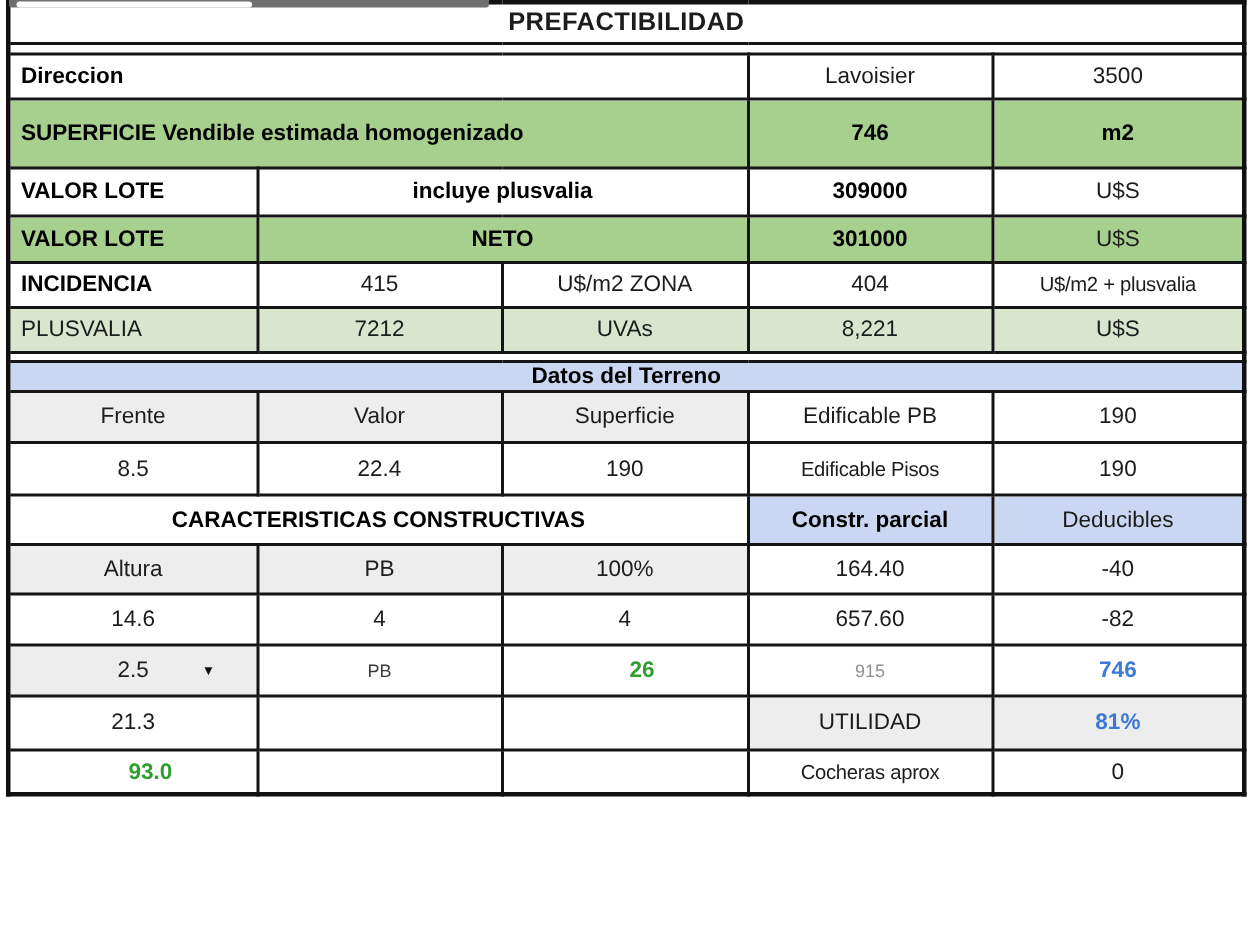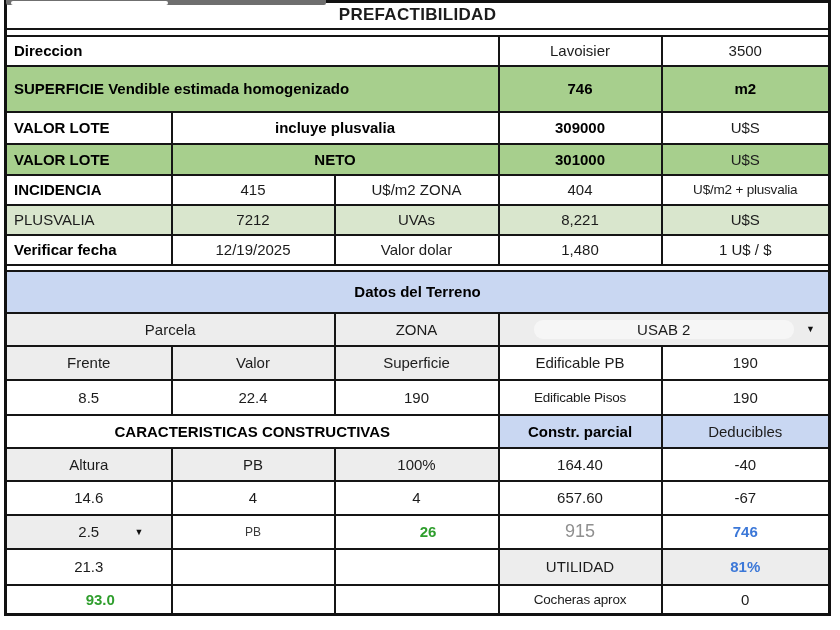--- a/index.html
+++ b/index.html
@@ -20,21 +20,21 @@
   td.b      { font-weight:bold; color:#000000; }
   td.left   { text-align:left; padding-left:7px; }
   td.green  { background:#a7cf8d; }
   td.lgreen { background:#d9e6cd; }
   td.blue   { background:#c9d7f2; }
   td.gray   { background:#ededed; }
   td.tgreen { color:#2f9e2d;padding-left:26px; }
   td.tblue  { color:#3c78d8; }
   td.tgray  { color:#8f8f8f; font-weight:normal; }
   td.small  { font-size:12px; color:#3a3a3a; }
-  td.small2 { font-size:18px; }
+  td.small2 { font-size:12px; }
   td.fit    { font-size:13.5px; letter-spacing:-0.2px; }
   td.title  { font-size:17px; font-weight:bold; letter-spacing:0.3px; }
   td.spacercell { background:#ffffff; }
   .dd { position:relative; display:flex; align-items:center; justify-content:center; width:100%; height:100%; }
   .dd .pilltext { flex:0 1 auto; padding:1px 14px; border-radius:9px; }
   .dd .pillbg { background:#f6f6f6; min-width:72%; }
   .dd .arrow { position:absolute; font-size:9px; color:#111; top:50%; transform:translateY(-50%); }
   .arrow-near  { right:24px; }
   .arrow-edge  { right:10px; }
   .artifact-strip {
@@ -96,42 +96,25 @@
           <td>404</td>
           <td class="fit">U$/m2 + plusvalia</td>
         </tr>
         <tr style="height: 30px;">
           <td class="left lgreen">PLUSVALIA</td>
           <td class="lgreen">7212</td>
           <td class="lgreen">UVAs</td>
           <td class="lgreen">8,221</td>
           <td class="lgreen">U$S</td>
         </tr>
-        <tr style="height: 30px;">
-          <td class="b left">Verificar fecha</td>
-          <td>12/19/2025</td>
-          <td>Valor dolar</td>
-          <td>1,480</td>
-          <td>1 U$ / $</td>
-        </tr>
         <tr style="height: 6px;">
           <td colspan="5" class="spacercell"></td>
         </tr>
-        <tr style="height: 42px;">
+        <tr style="height: 20px;">
           <td colspan="5" class="b blue">Datos del Terreno</td>
-        </tr>
-        <tr style="height: 33px;">
-          <td colspan="2" class="gray">Parcela</td>
-          <td class="gray">ZONA</td>
-          <td colspan="2" class="gray">
-            <div class="dd">
-              <span class="pilltext pillbg">USAB 2</span>
-              <span class="arrow arrow-edge">▼</span>
-            </div>
-          </td>
         </tr>
         <tr style="height: 34px;">
           <td class="gray">Frente</td>
           <td class="gray">Valor</td>
           <td class="gray">Superficie</td>
           <td>Edificable PB</td>
           <td>190</td>
         </tr>
         <tr style="height: 35px;">
           <td>8.5</td>
@@ -150,21 +133,21 @@
           <td class="gray">PB</td>
           <td class="gray">100%</td>
           <td>164.40</td>
           <td>-40</td>
         </tr>
         <tr style="height: 34px;">
           <td>14.6</td>
           <td>4</td>
           <td>4</td>
           <td>657.60</td>
-          <td>-67</td>
+          <td>-82</td>
         </tr>
         <tr style="height: 34px;">
           <td class="gray">
             <div class="dd">
               <span class="pilltext">2.5</span>
               <span class="arrow arrow-near">▼</span>
             </div>
           </td>
           <td class="small">PB</td>
           <td class="b tgreen">26</td>

